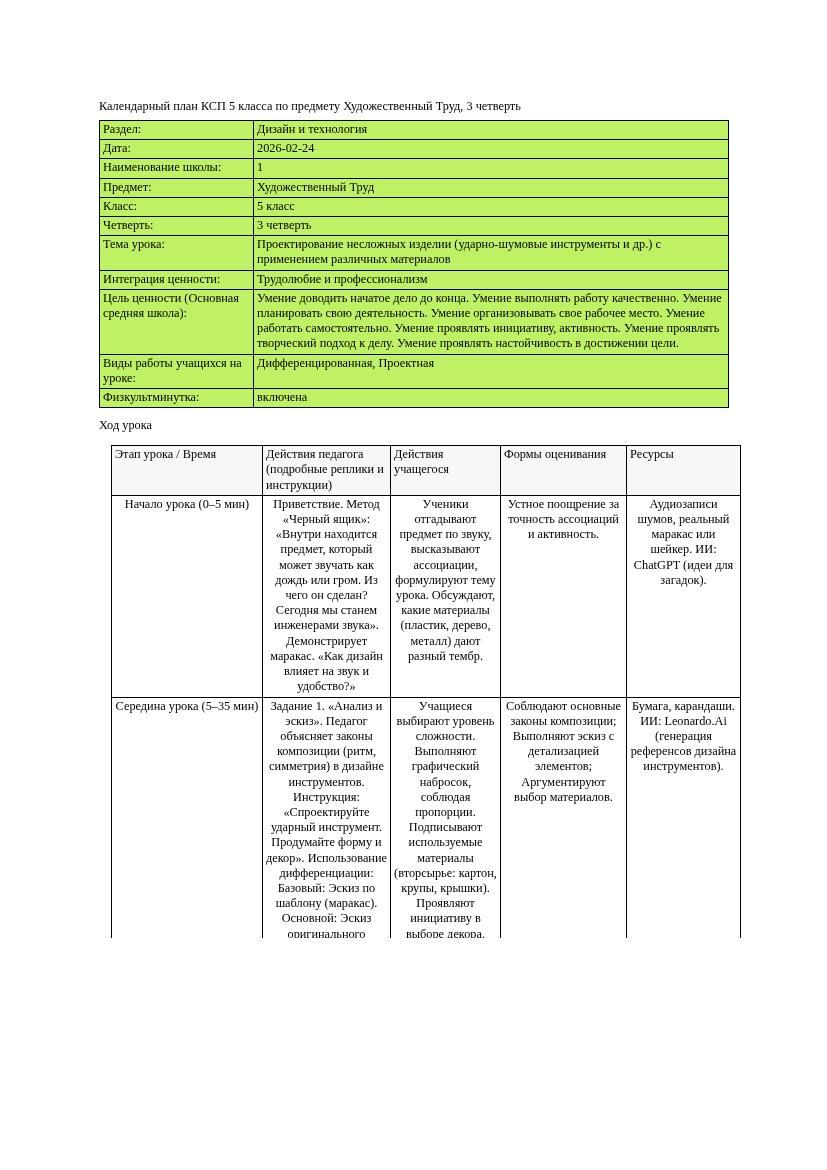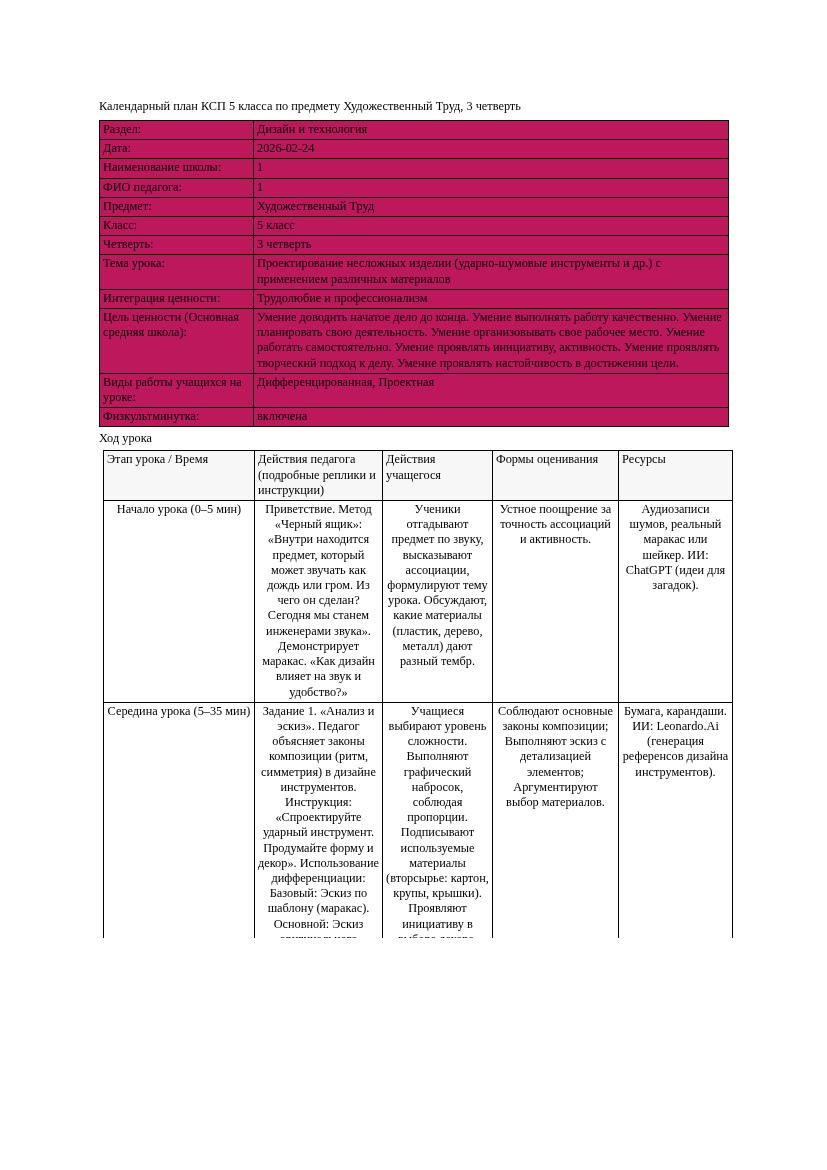--- a/index.html
+++ b/index.html
@@ -33,45 +33,45 @@
   .doc-title {
     font-size: 12.3px;
     line-height: 16px;
     margin: 0 0 6px 0;
     font-weight: normal;
     white-space: nowrap;
   }
   .section-label {
     font-size: 12.3px;
     line-height: 16px;
-    margin: 3px 0 4px 0;
+    margin: 9px 0 4px 0;
   }
   table {
     border-collapse: collapse;
     width: 629px;
     table-layout: fixed;
     background: #ffffff;
   }
   table.info-table { margin: 0; }
-  table.flow-table { margin: 4px; }
+  table.flow-table { margin: 12px; }
   td, th {
     border: 1px solid #000000;
     padding: 1px 3px 2px 3px;
     font-size: 12.3px;
     line-height: 15.2px;
     vertical-align: top;
     text-align: left;
     font-weight: normal;
     word-wrap: break-word;
     overflow-wrap: break-word;
     hyphens: none;
     background: #ffffff;
   }
   
-  table.info-table td { background: #be185d; }
+  table.info-table td { background: #bef264; }
   table.flow-table thead td { background: #f7f7f7; }
   table.flow-table tbody td { background: #ffffff; text-align: center; }
 
   .info-table col.label-col { width: 154px; }
   .info-table col.value-col { width: 475px; }
 
   .flow-table col.c1 { width: 151px; }
   .flow-table col.c2 { width: 128px; }
   .flow-table col.c3 { width: 110px; }
   .flow-table col.c4 { width: 126px; }
@@ -94,24 +94,20 @@
         <tr>
           <td>Раздел:</td>
           <td>Дизайн и технология</td>
         </tr>
         <tr>
           <td>Дата:</td>
           <td>2026-02-24</td>
         </tr>
         <tr>
           <td>Наименование школы:</td>
-          <td>1</td>
-        </tr>
-        <tr>
-          <td>ФИО педагога:</td>
           <td>1</td>
         </tr>
         <tr>
           <td>Предмет:</td>
           <td>Художественный Труд</td>
         </tr>
         <tr>
           <td>Класс:</td>
           <td>5 класс</td>
         </tr>

